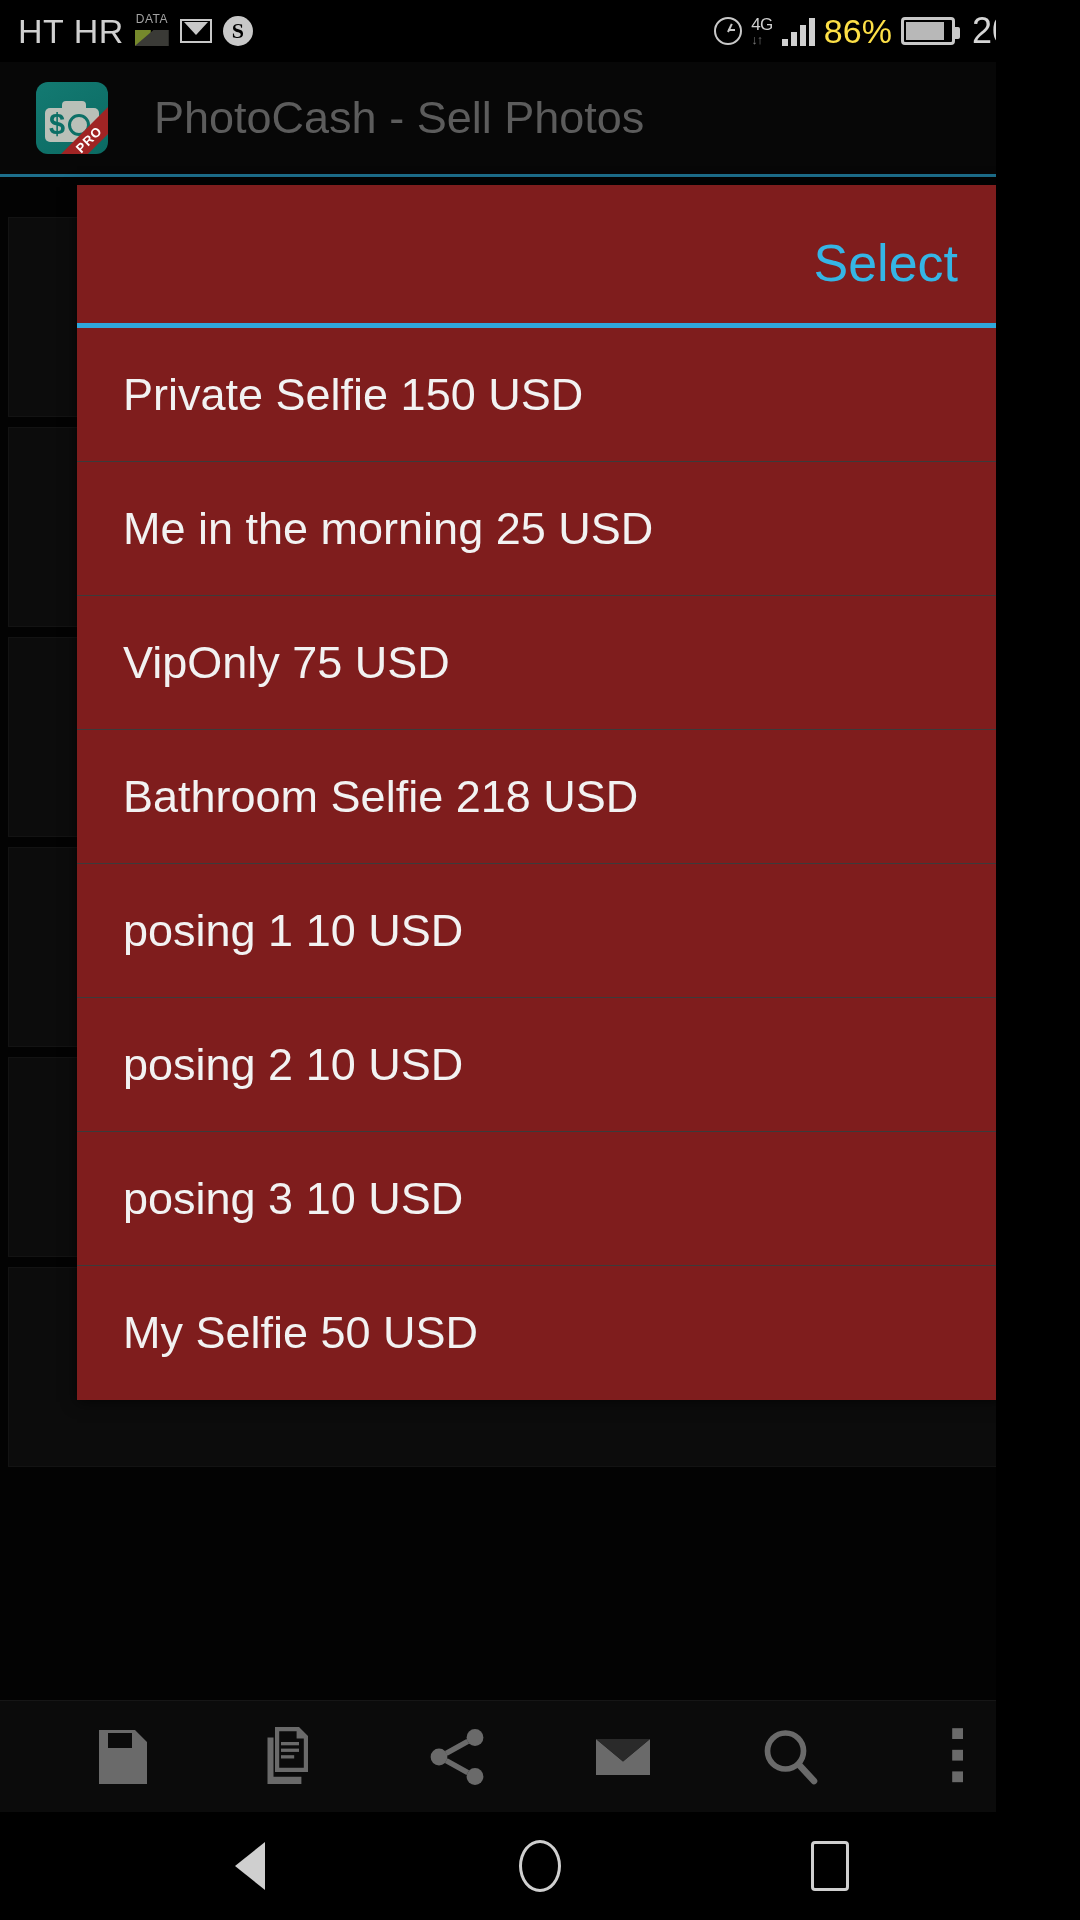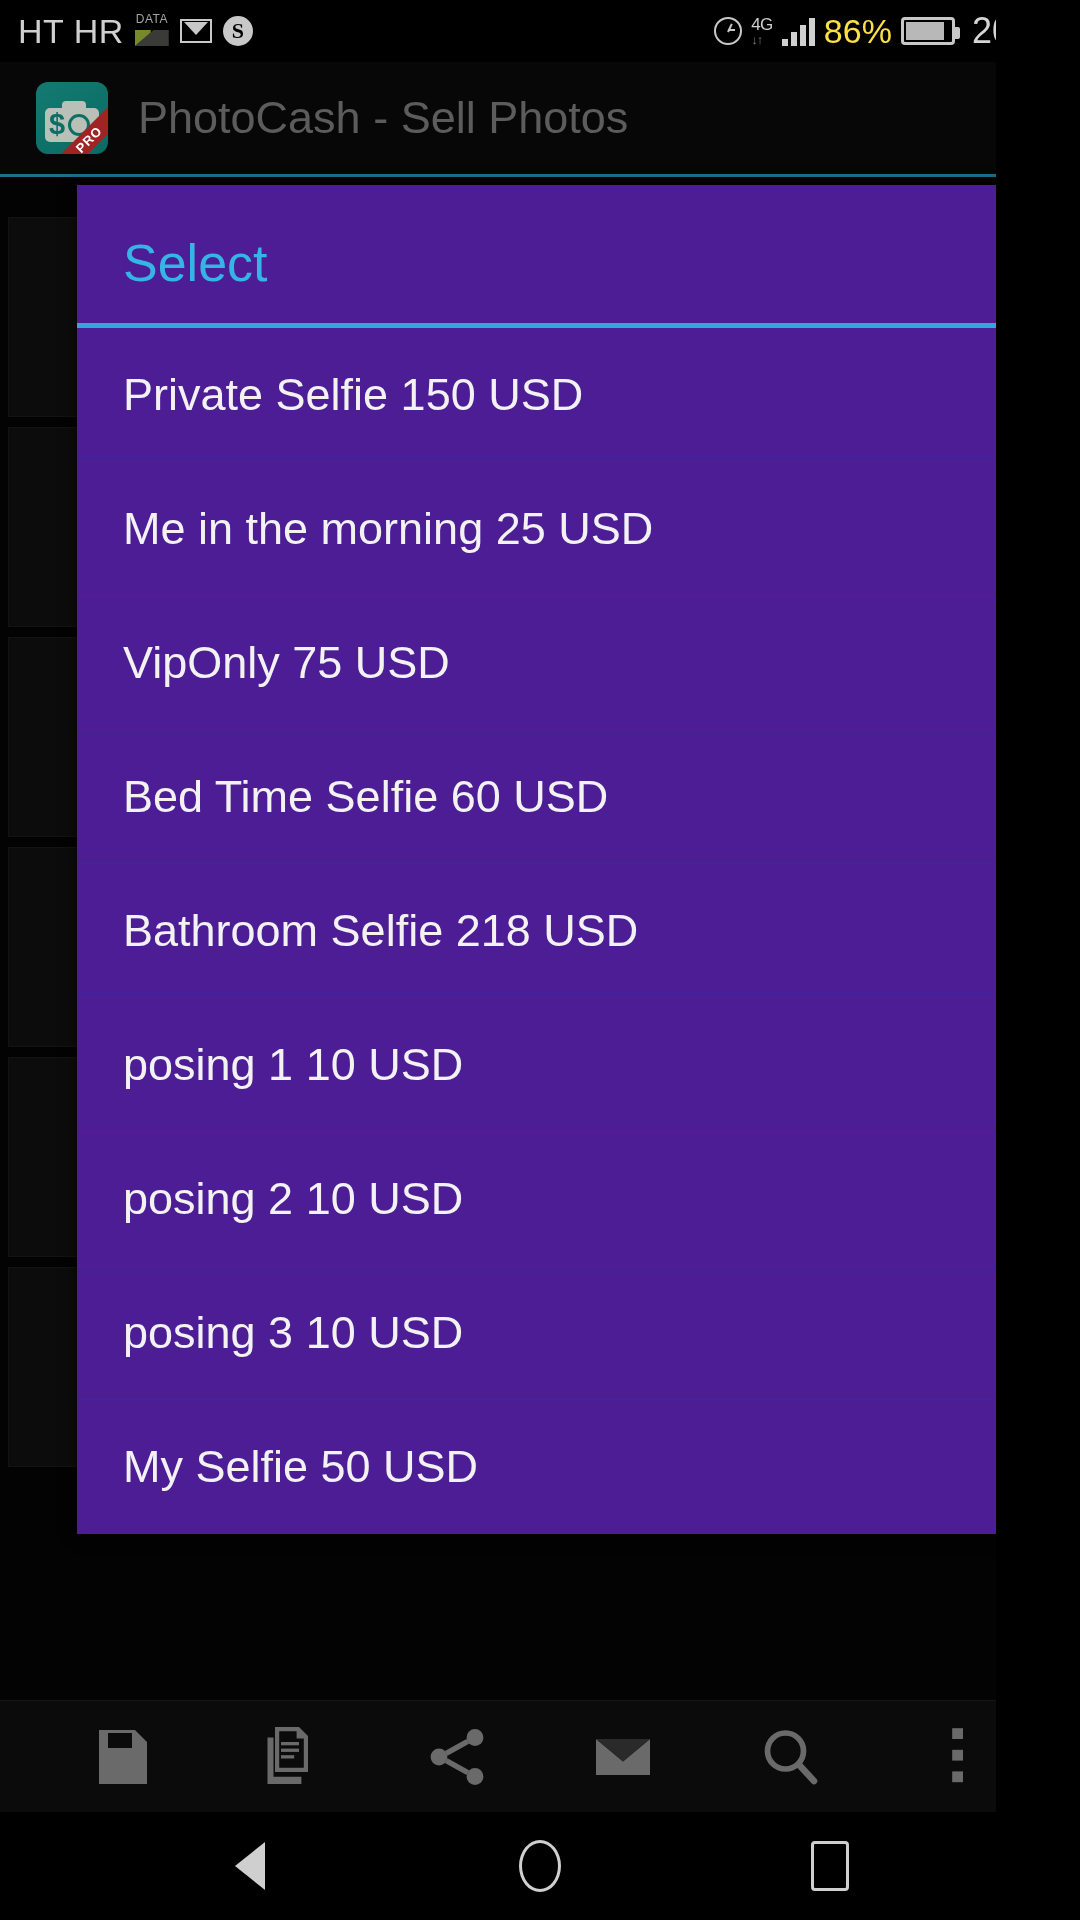--- a/index.html
+++ b/index.html
@@ -245,21 +245,21 @@
     font-size: 13px;
     font-weight: bold;
     letter-spacing: 1px;
     text-align: center;
     transform: rotate(-45deg);
     padding: 2px 0;
   }
   .app-title {
     color: #5c5c5c;
     font-size: 45px;
-    margin-left: 30px;
+    margin-left: 46px;
     font-weight: 400;
     white-space: nowrap;
   }
   .appbar-underline {
     position: absolute;
     top: 174px; left: 0;
     width: 1080px;
     height: 3px;
     background: #1d6f8c;
   }
@@ -347,23 +347,24 @@
     border-radius: 4px;
     box-sizing: border-box;
   }
 
   
   .dialog {
     position: absolute;
     left: 77px;
     top: 185px;
     width: 927px;
-    background: #4c1d95;
+    background: #7f1d1d;
     box-shadow: 0 2px 14px rgba(0,0,0,0.65);
     overflow: hidden;
+    text-align: right;
   }
   .dlg-title {
     color: #35b5e5;
     font-size: 52px;
     padding: 52px 46px 34px 46px;
     font-weight: 400;
     line-height: 1;
   }
   .dlg-accent {
     height: 5px;
@@ -504,21 +505,20 @@
     </div>
   </div>
 
   <div class="dialog">
     <div class="dlg-title">Select</div>
     <div class="dlg-accent"></div>
     <div class="dlg-list" id="dialog-list">
         <div class="dlg-item">Private Selfie 150 USD</div>
         <div class="dlg-item">Me in the morning 25 USD</div>
         <div class="dlg-item">VipOnly 75 USD</div>
-        <div class="dlg-item">Bed Time Selfie 60 USD</div>
         <div class="dlg-item">Bathroom Selfie 218 USD</div>
         <div class="dlg-item">posing 1 10 USD</div>
         <div class="dlg-item">posing 2 10 USD</div>
         <div class="dlg-item">posing 3 10 USD</div>
         <div class="dlg-item">My Selfie 50 USD</div>
       </div>
   </div>
 
 </div>
 

